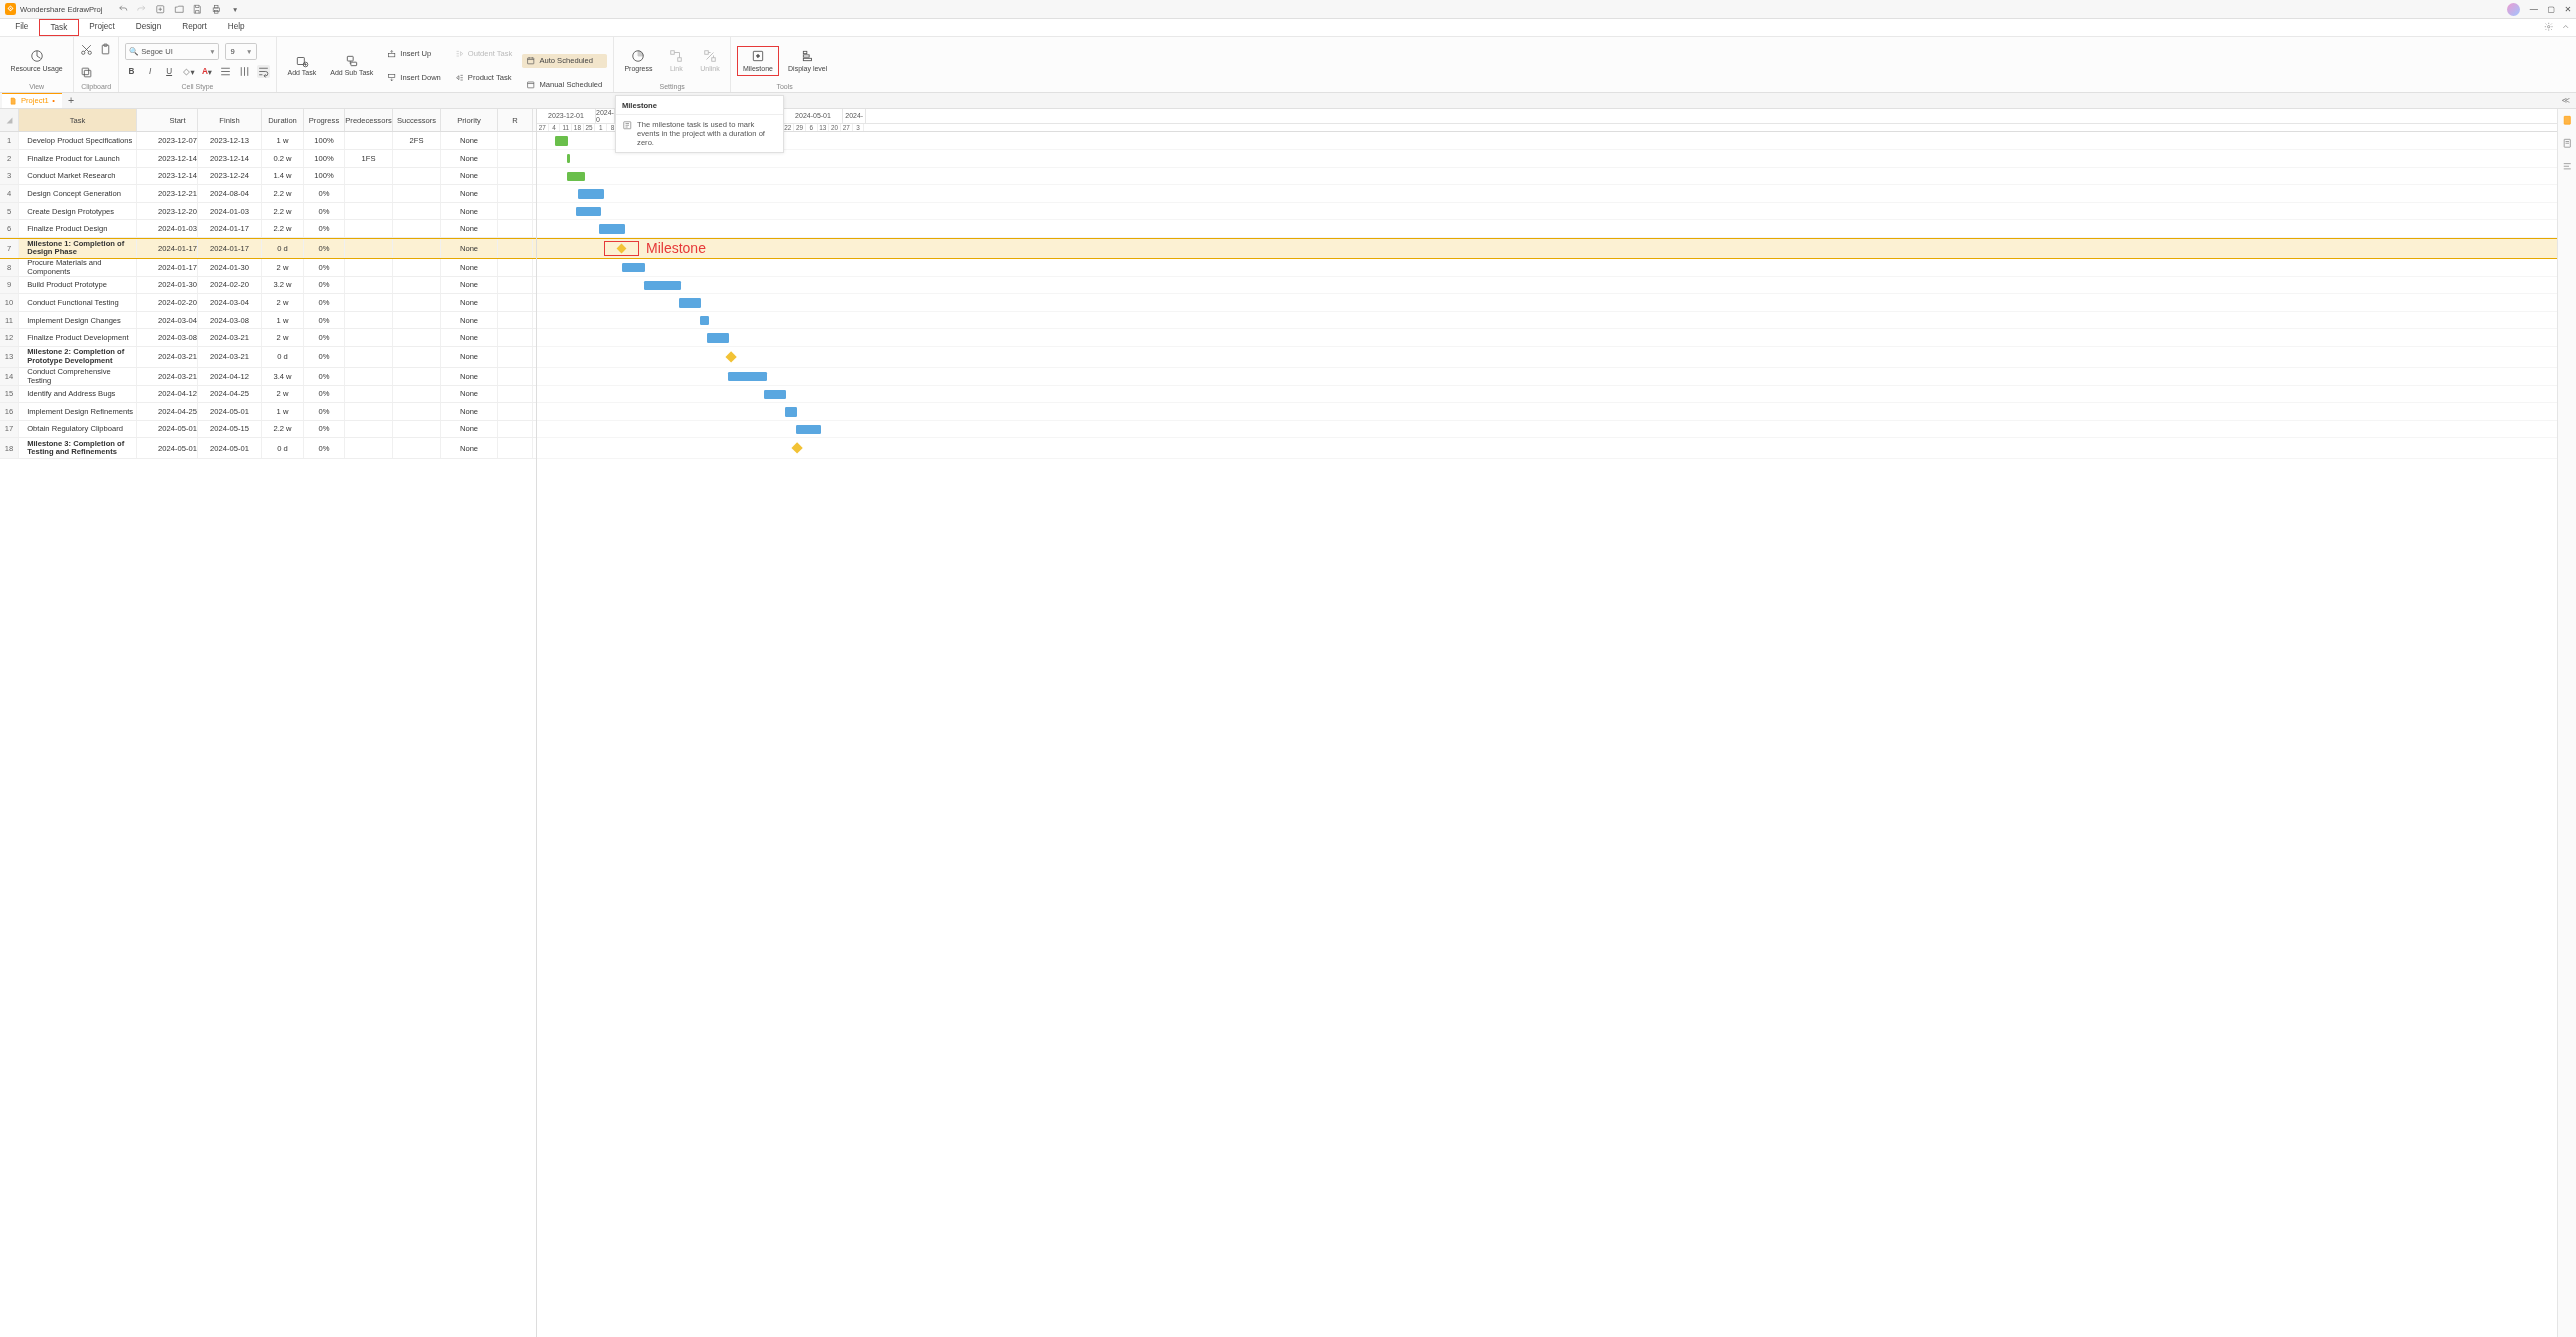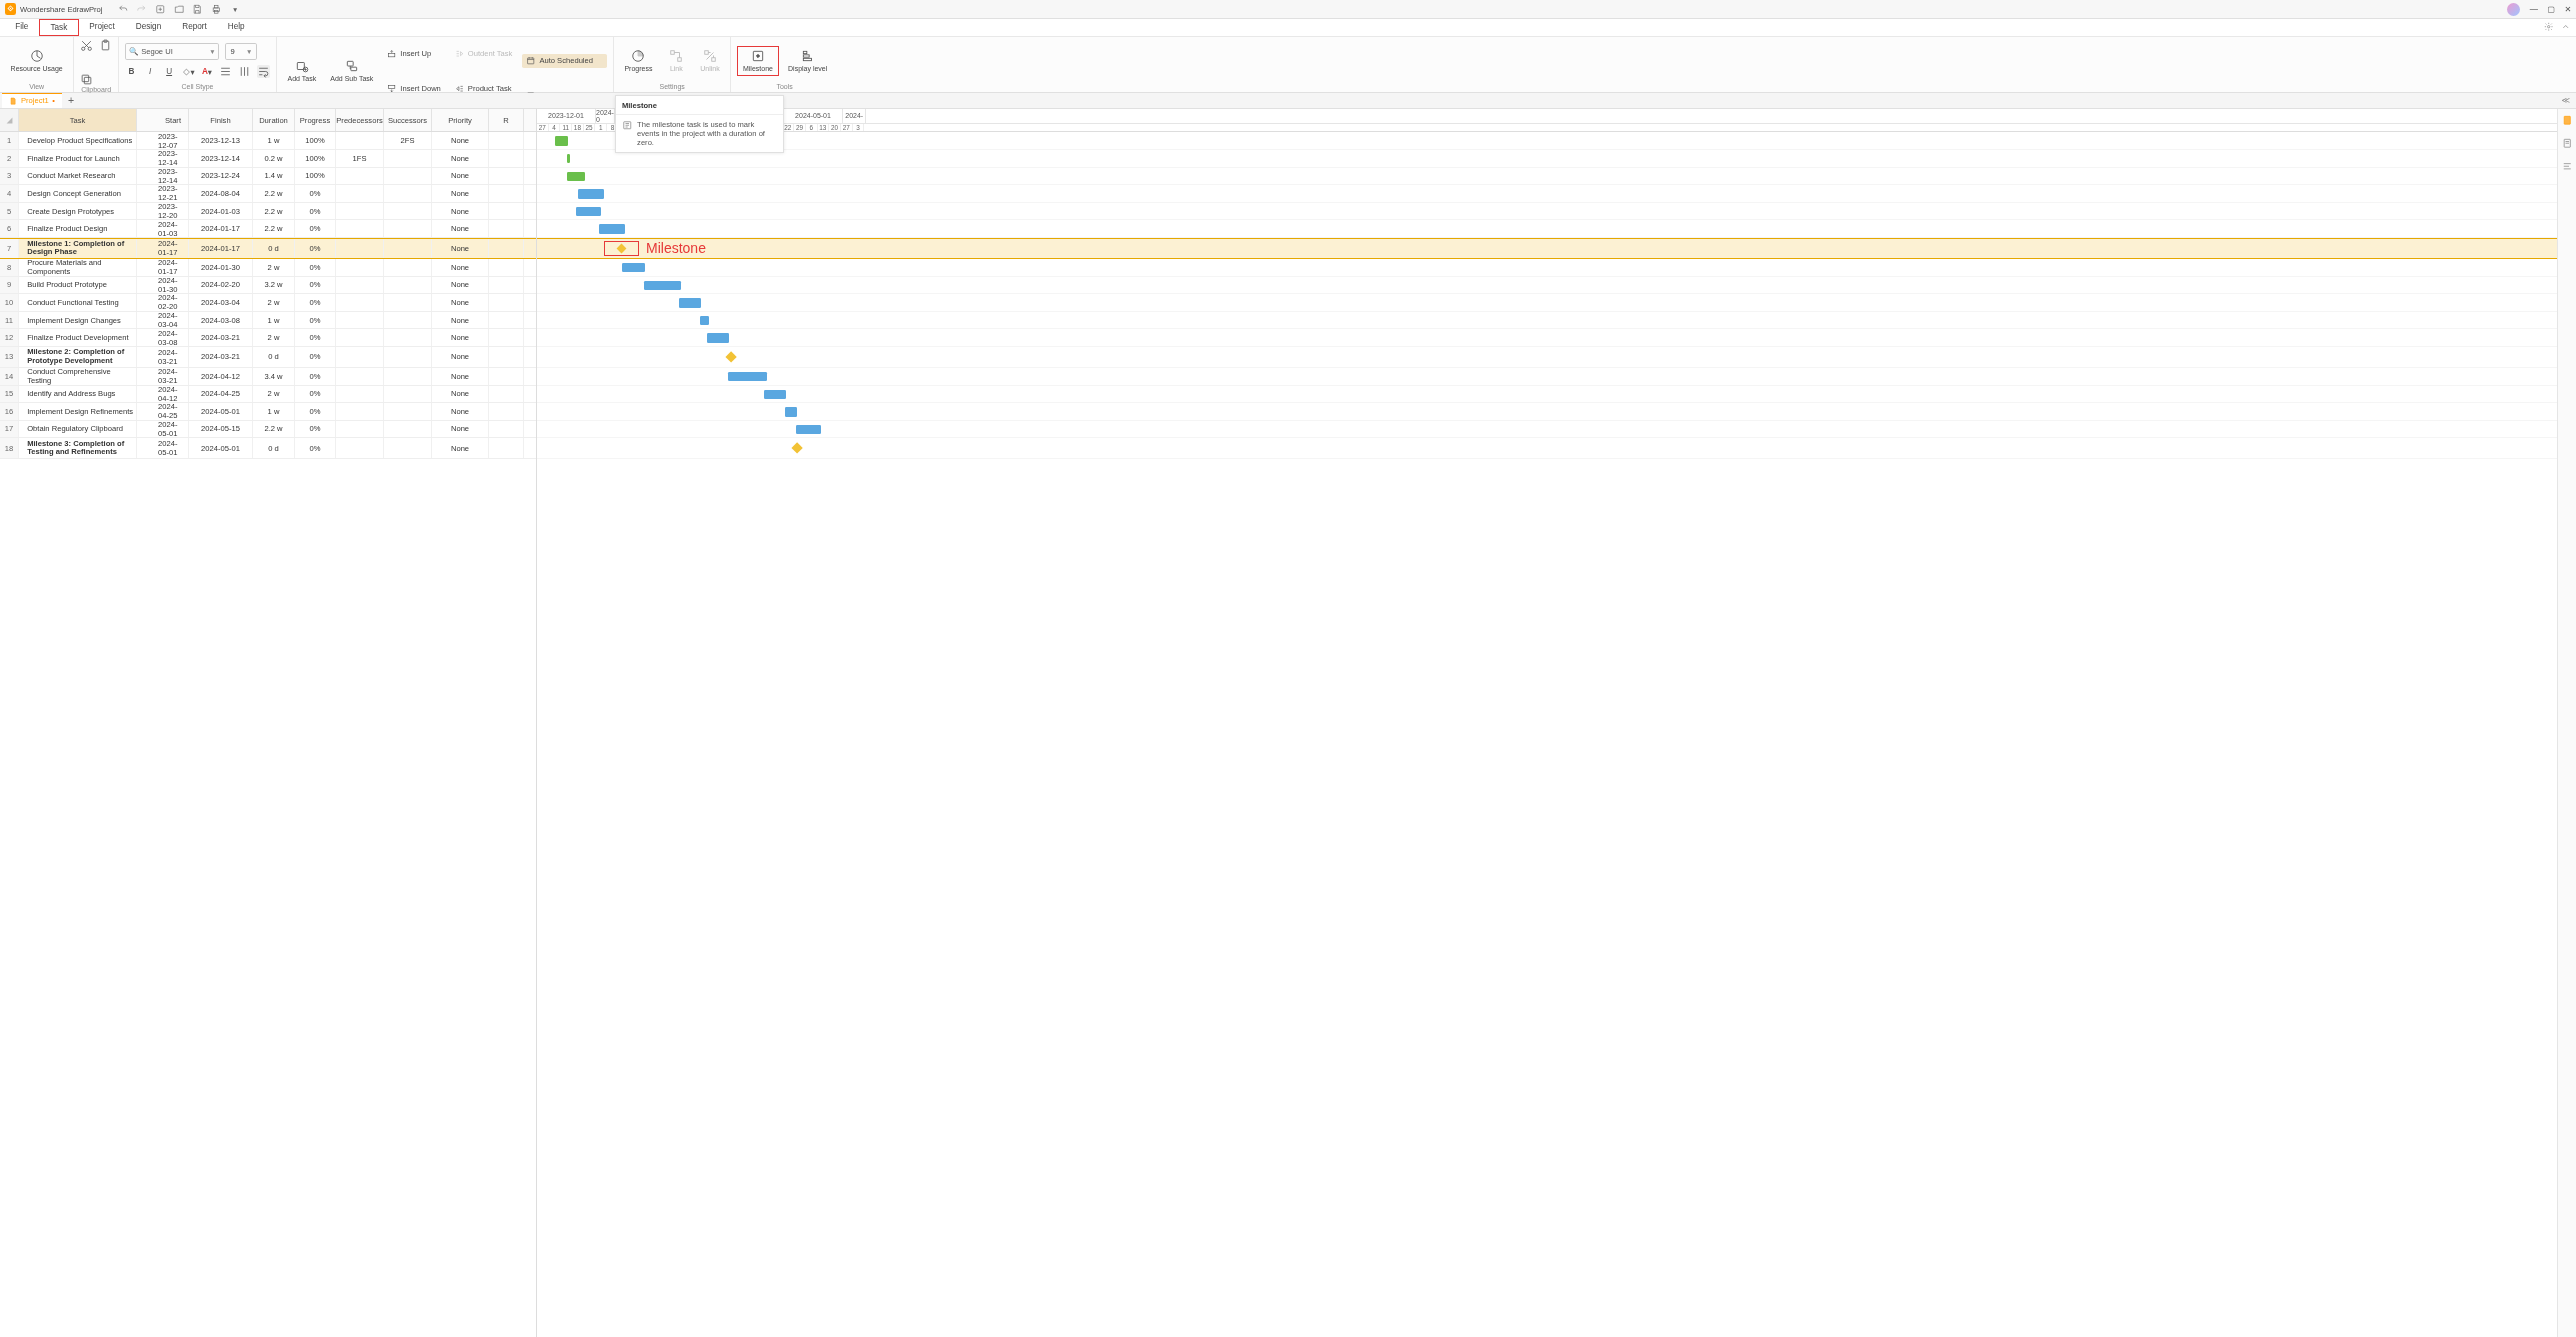--- a/index.html
+++ b/index.html
@@ -23,21 +23,21 @@
 .menu-right { position: absolute; right: 5.9px; display: flex; gap: 7px; color: #666; }
 
 
 .ribbon { height: 56px; display: flex; border-bottom: 0.6px solid #e0e0e0; background: #fcfcfc; }
 .rib-group { display: flex; flex-direction: column; border-right: 0.6px solid #e8e8e8; padding: 2.3px 5.9px 0 5.9px; }
 .rib-body { flex: 1; display: flex; align-items: center; gap: 4.7px; }
 .rib-label { text-align: center; font-size: 7px; color: #888; padding-bottom: 1.8px; }
 .rib-big-btn { display: flex; flex-direction: column; align-items: center; justify-content: center; padding: 2.3px 4.7px; cursor: pointer; font-size: 7px; color: #444; gap: 1.8px; min-width: 29px; }
 .rib-big-btn.highlight { border: 1.8px solid #e63939; }
 .rib-big-btn svg, .rib-big-btn .ico { width: 14px; height: 14px; color: #555; }
-.rib-col { display: flex; flex-direction: column; gap: 21px; }
+.rib-col { display: flex; flex-direction: column; gap: 10px; }
 .rib-row { display: flex; gap: 5.9px; align-items: center; }
 .font-sel { display: flex; align-items: center; border: 0.6px solid #ccc; border-radius: 1.8px; padding: 1.2px 3.5px; width: 94px; height: 16.4px; font-size: 7.6px; color: #555; }
 .font-sel .mag { margin-right: 2.3px; color: #999; }
 .font-sel .carat { margin-left: auto; color: #888; }
 .size-sel { display: flex; align-items: center; border: 0.6px solid #ccc; border-radius: 1.8px; padding: 1.2px 4.7px; width: 32px; height: 16.4px; font-size: 7.6px; justify-content: space-between; }
 .fmt-btn { width: 13px; height: 13px; display: flex; align-items: center; justify-content: center; color: #555; cursor: pointer; font-size: 8.2px; }
 .gen-btn { display: flex; align-items: center; gap: 3.5px; padding: 2.3px 4.7px; cursor: pointer; font-size: 7.6px; color: #444; white-space: nowrap; border-radius: 1.8px; }
 .gen-btn.dis { color: #bbb; }
 .gen-btn.act { background: #f2e5cb; margin-top: 15px; }
 .gen-btn svg { width: 9.4px; height: 9.4px; }
@@ -64,21 +64,21 @@
 .tr { display: flex; height: 17.6px; border-bottom: 0.6px solid #eee; }
 .tr .td { display: flex; align-items: center; justify-content: center; border-right: 0.6px solid #f0f0f0; font-size: 7.6px; color: #333; }
 .tr .td.nm { justify-content: flex-start; padding-left: 8.2px; }
 .tr.sel { background: #fcf1d3; border-top: 0.6px solid #e5a800; border-bottom: 0.6px solid #e5a800; }
 .tr.ms { height: 21px; }
 .tr.ms .td.nm { font-weight: bold; padding-right: 3.5px; line-height: 1.15; }
 .td.rownum { width: 19px; background: #f7f7f7; color: #666; }
 
 
 .c-task { width: 118px; }
-.c-start { width: 52px; padding-left: 21px; }
+.c-start { width: 61px; padding-left: 21px; }
 .c-finish { width: 64px; }
 .c-dur { width: 42px; text-align: center; }
 .c-prog { width: 41px; }
 .c-pred { width: 48px; }
 .c-succ { width: 48px; }
 .c-prio { width: 57px; }
 .c-rn { width: 35px; }
 
 
 .ghead { height: 23.4px; border-bottom: 0.6px solid #ddd; display: flex; flex-direction: column; position: relative; }

